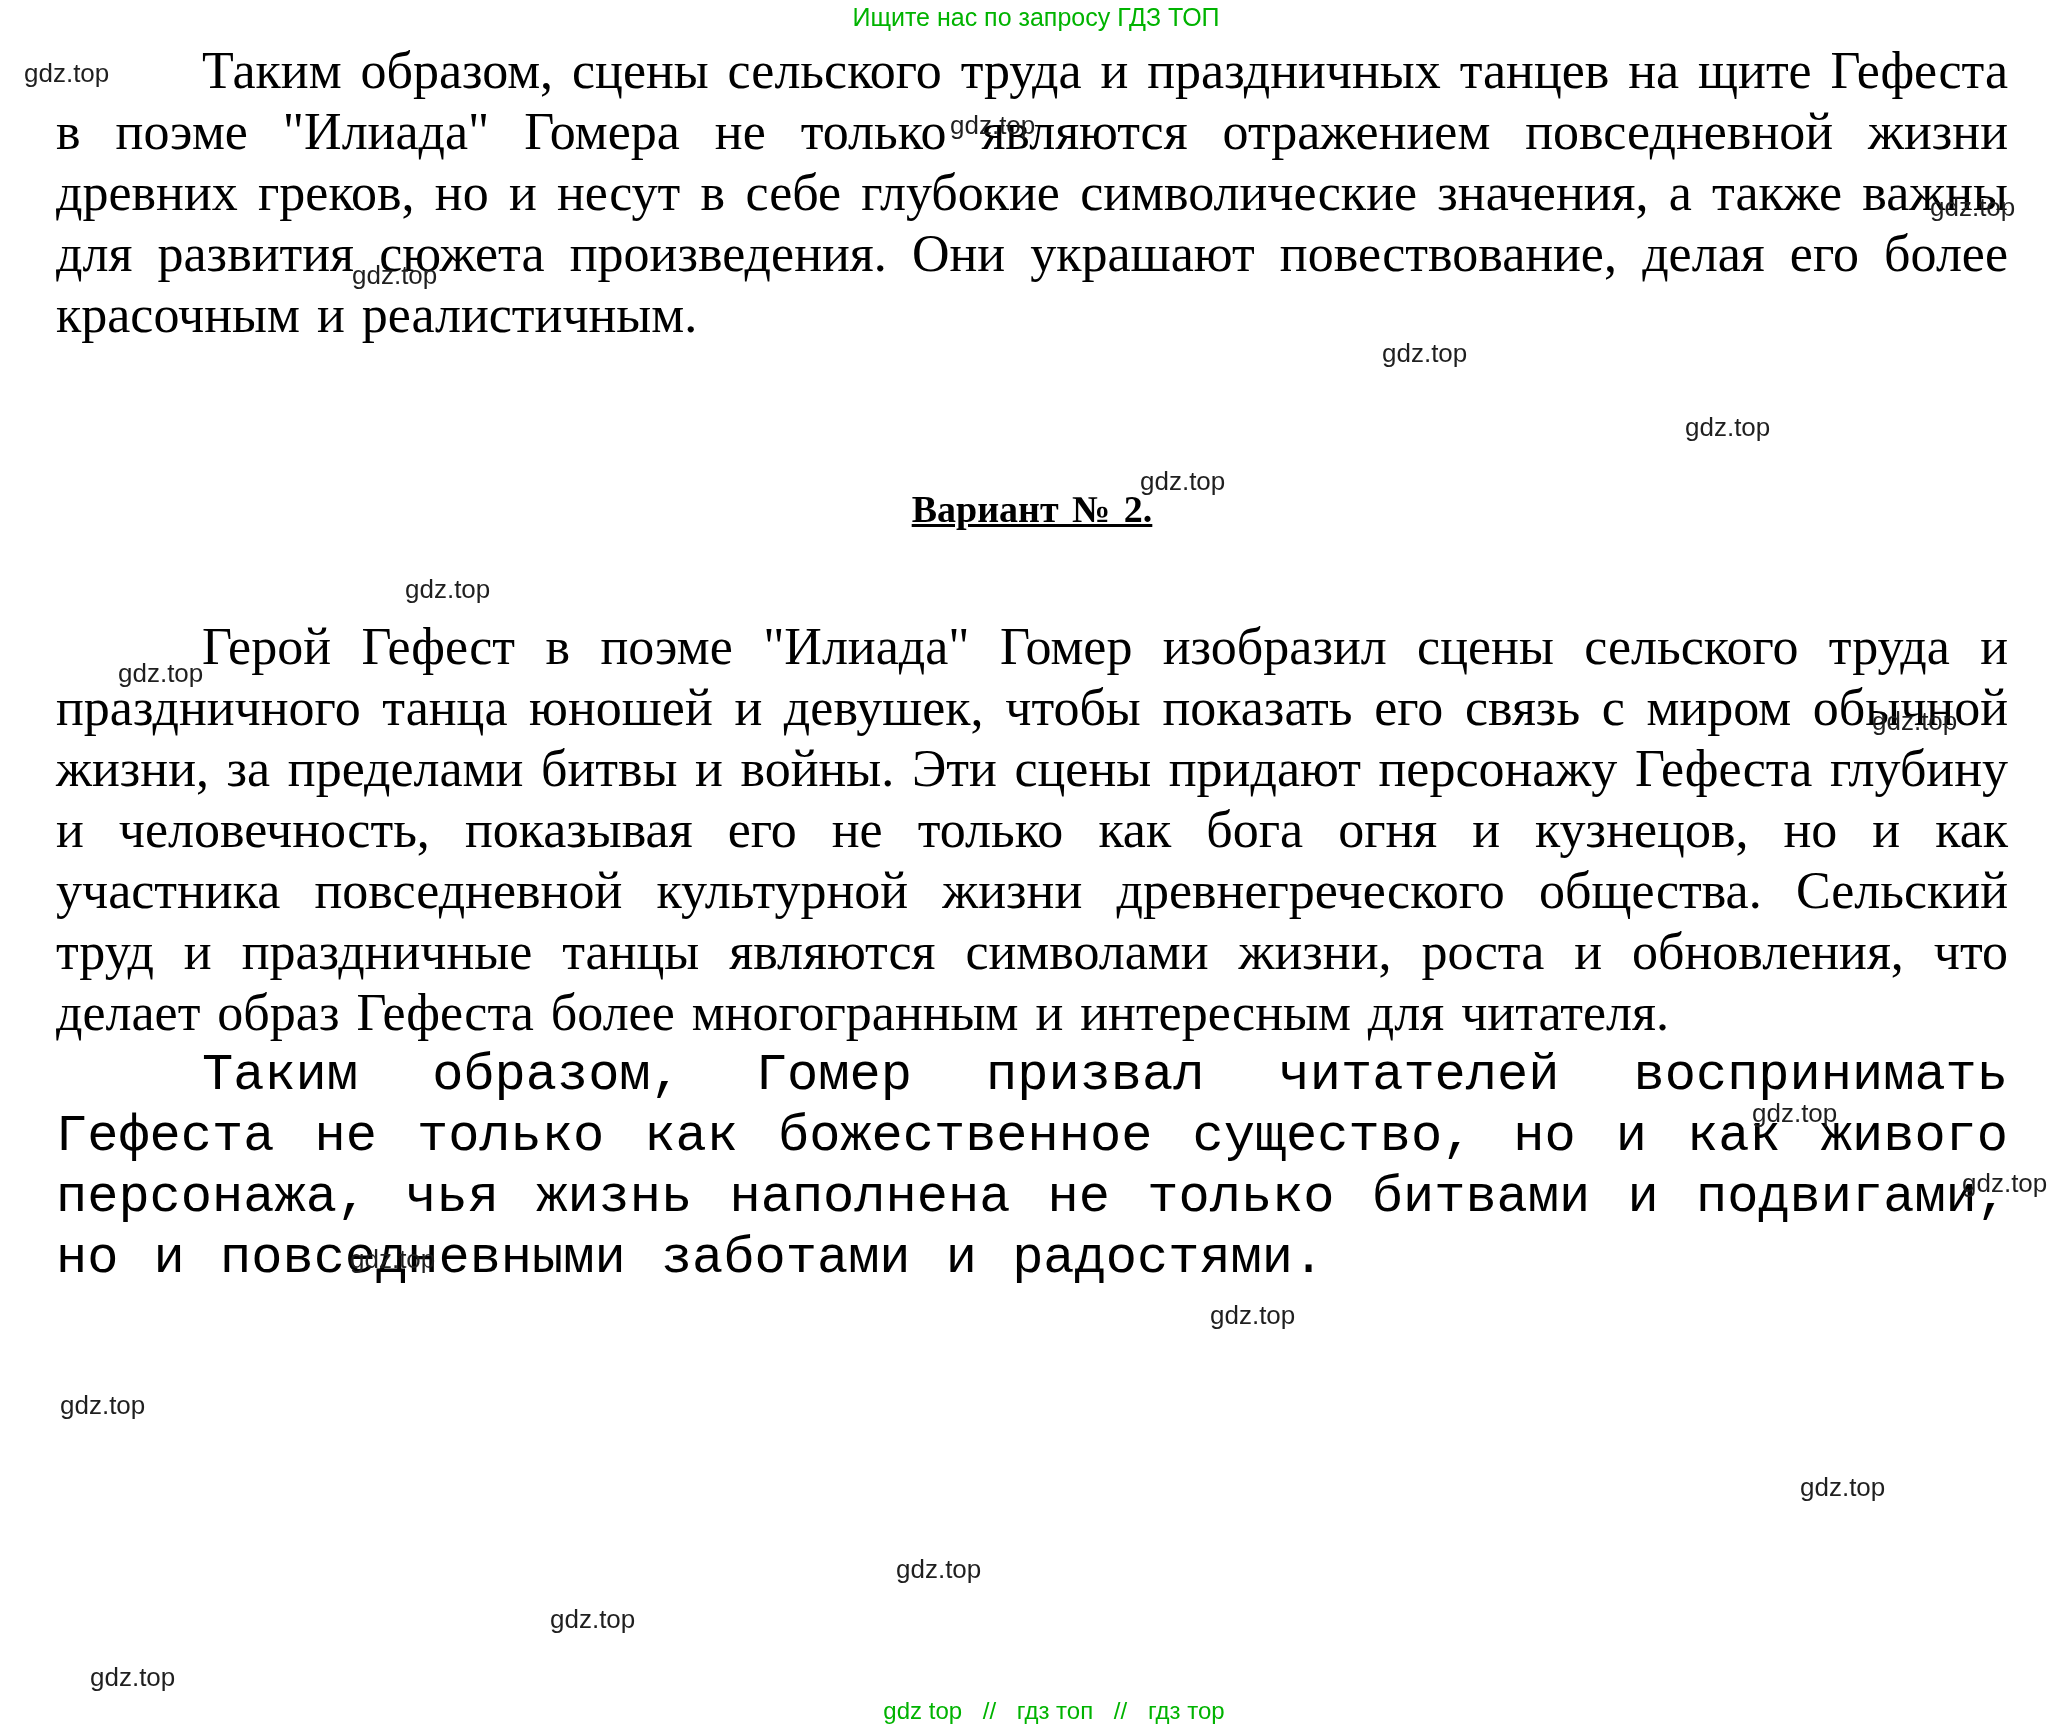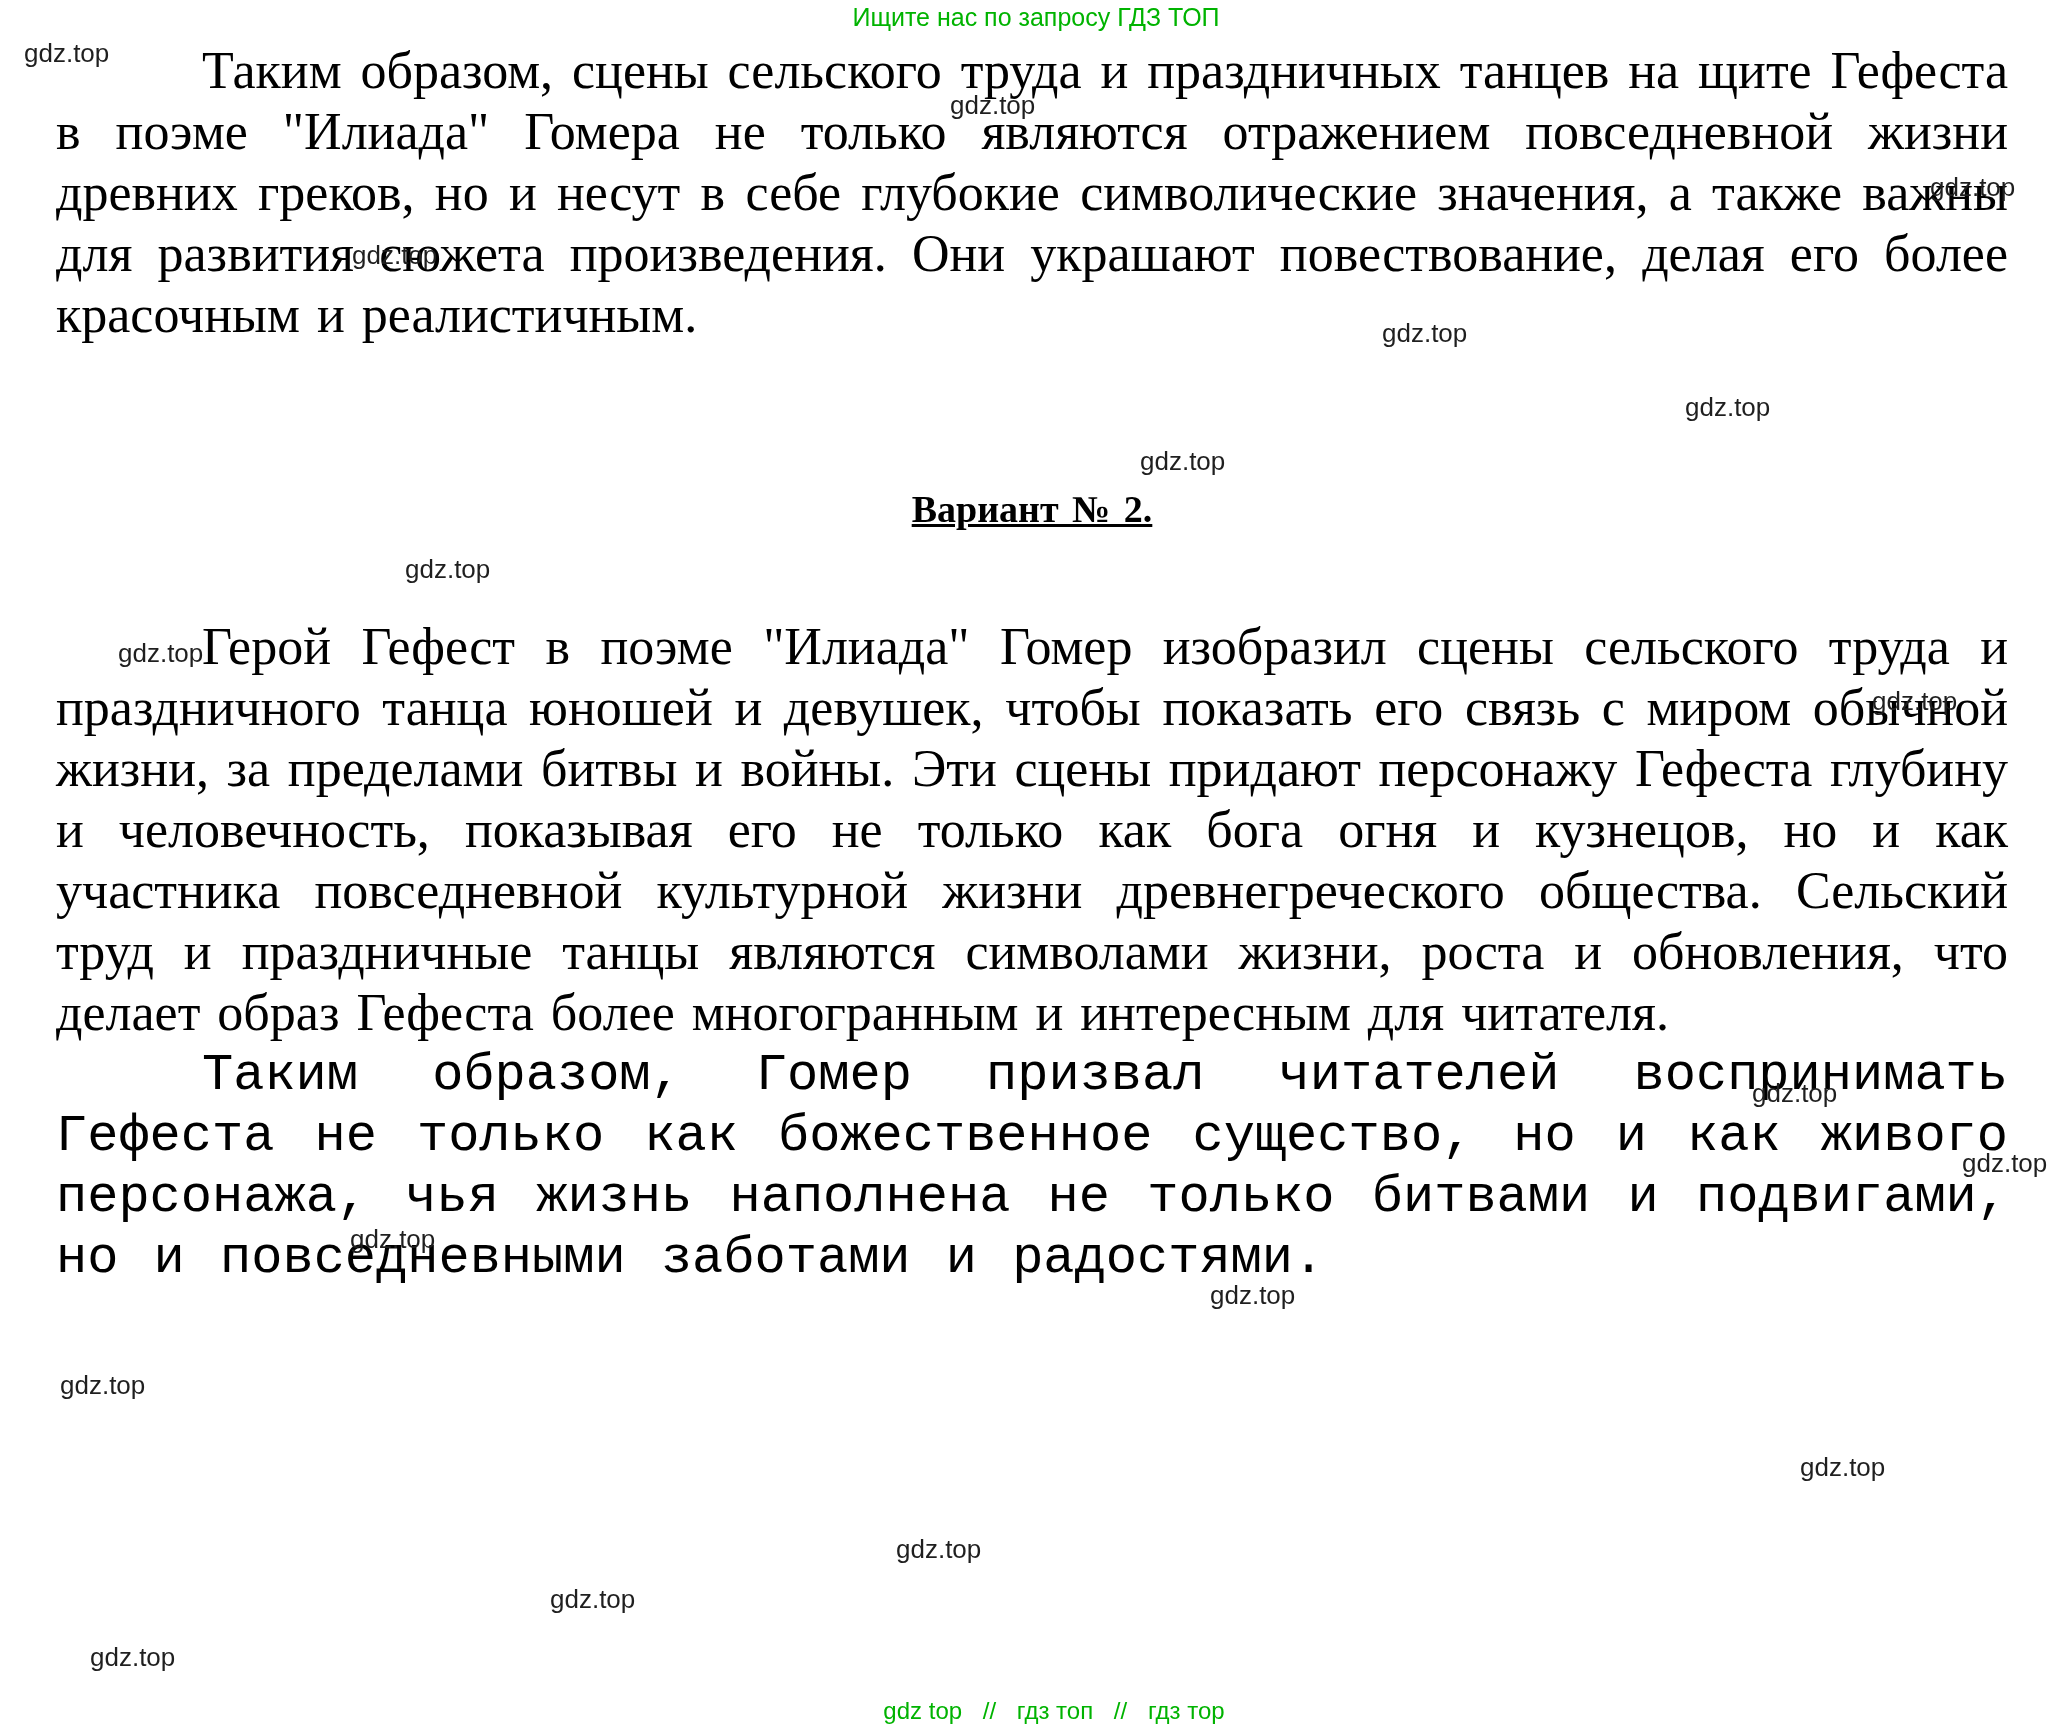--- a/index.html
+++ b/index.html
@@ -40,21 +40,21 @@
   .heading {
     margin: 134px 0 76px;
     text-align: center;
     font-size: 38px;
     font-weight: bold;
     text-decoration: underline;
     text-indent: 0;
     font-family: inherit;
   }
 
-  .watermark-layer { position: absolute; inset: 0; pointer-events: none; }
+  .watermark-layer { position: absolute; inset: 0; pointer-events: none; margin-top: 20px; }
   .watermark {
     position: absolute;
     font: 26px/1.2 "Liberation Sans", sans-serif;
     color: var(--wm);
     white-space: nowrap;
   }
 
   .footer {
     position: absolute;
     left: 0; bottom: 8px;

